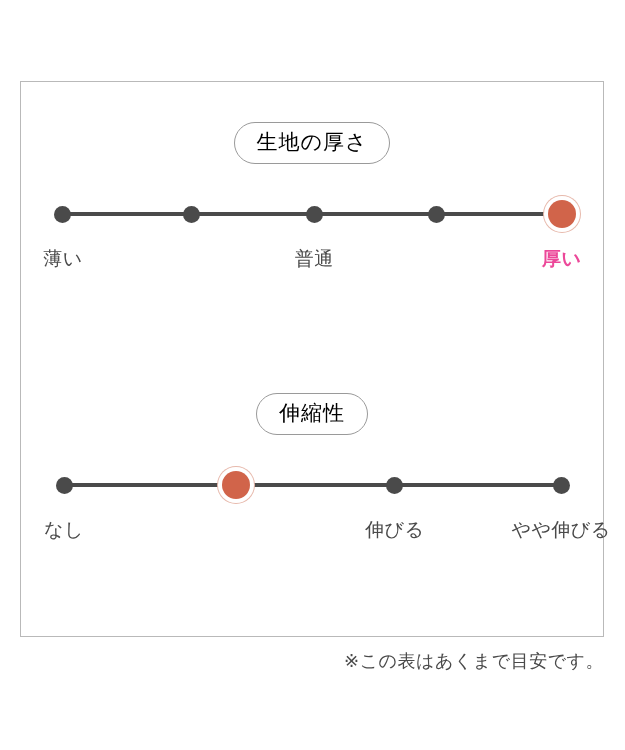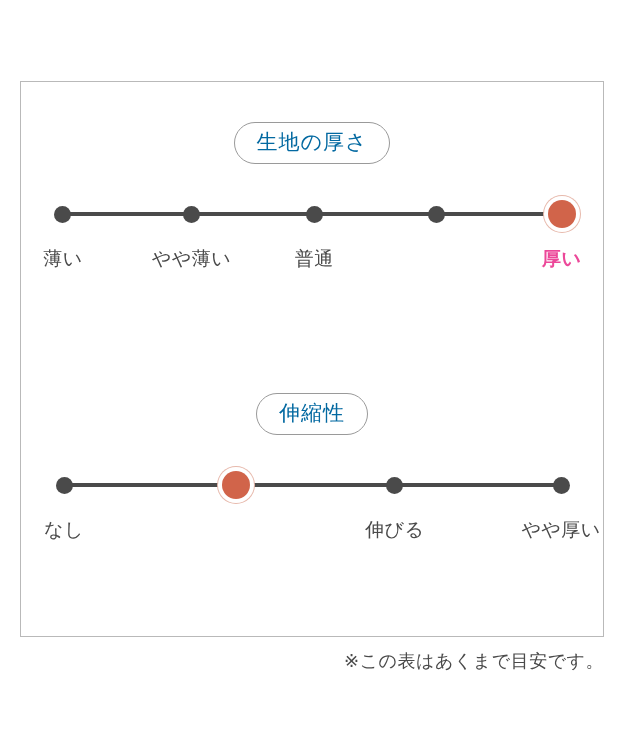--- a/index.html
+++ b/index.html
@@ -46,21 +46,21 @@
     height: 40px;
   }
   .pill {
     display: inline-block;
     border: 1px solid #9a9a9a;
     border-radius: 22px;
     padding: 6px 22px 8px;
     font-size: 21px;
     line-height: 26px;
     letter-spacing: 1px;
-    color: #0369a1;
+    color: #000000;
     background: #fff;
     box-sizing: border-box;
   }
 
   
   .scale {
     position: relative;
     margin-top: 36px;
     height: 32px;
   }
@@ -138,21 +138,20 @@
       <div class="scale-line" style="left:7.2%; width:85.7%;"></div>
       <div class="node" style="left:7.2%;"></div>
       <div class="node" style="left:29.3%;"></div>
       <div class="node" style="left:50.4%;"></div>
       <div class="node" style="left:71.4%;"></div>
       <div class="node active" style="left:92.9%;"></div>
     </div>
 
     <div class="labels">
       <span class="scale-label" style="left:7.2%;">薄い</span>
-      <span class="scale-label" style="left:29.3%;">やや薄い</span>
       <span class="scale-label" style="left:50.4%;">普通</span>
       <span class="scale-label active" style="left:92.9%;">厚い</span>
     </div>
   </div>
 
   <div class="chart-block" id="chart-stretch">
     <div class="pill-wrap">
       <span class="pill">伸縮性</span>
     </div>
 
@@ -160,19 +159,19 @@
       <div class="scale-line" style="left:7.4%; width:85.4%;"></div>
       <div class="node" style="left:7.4%;"></div>
       <div class="node active" style="left:37.0%;"></div>
       <div class="node" style="left:64.2%;"></div>
       <div class="node" style="left:92.8%;"></div>
     </div>
 
     <div class="labels">
       <span class="scale-label" style="left:7.4%;">なし</span>
       <span class="scale-label" style="left:64.2%;">伸びる</span>
-      <span class="scale-label" style="left:92.8%;">やや厚い</span>
+      <span class="scale-label" style="left:92.8%;">やや伸びる</span>
     </div>
   </div>
 
 </div>
 
 <div id="footnote">※この表はあくまで目安です。</div>
 
 </body></html>

